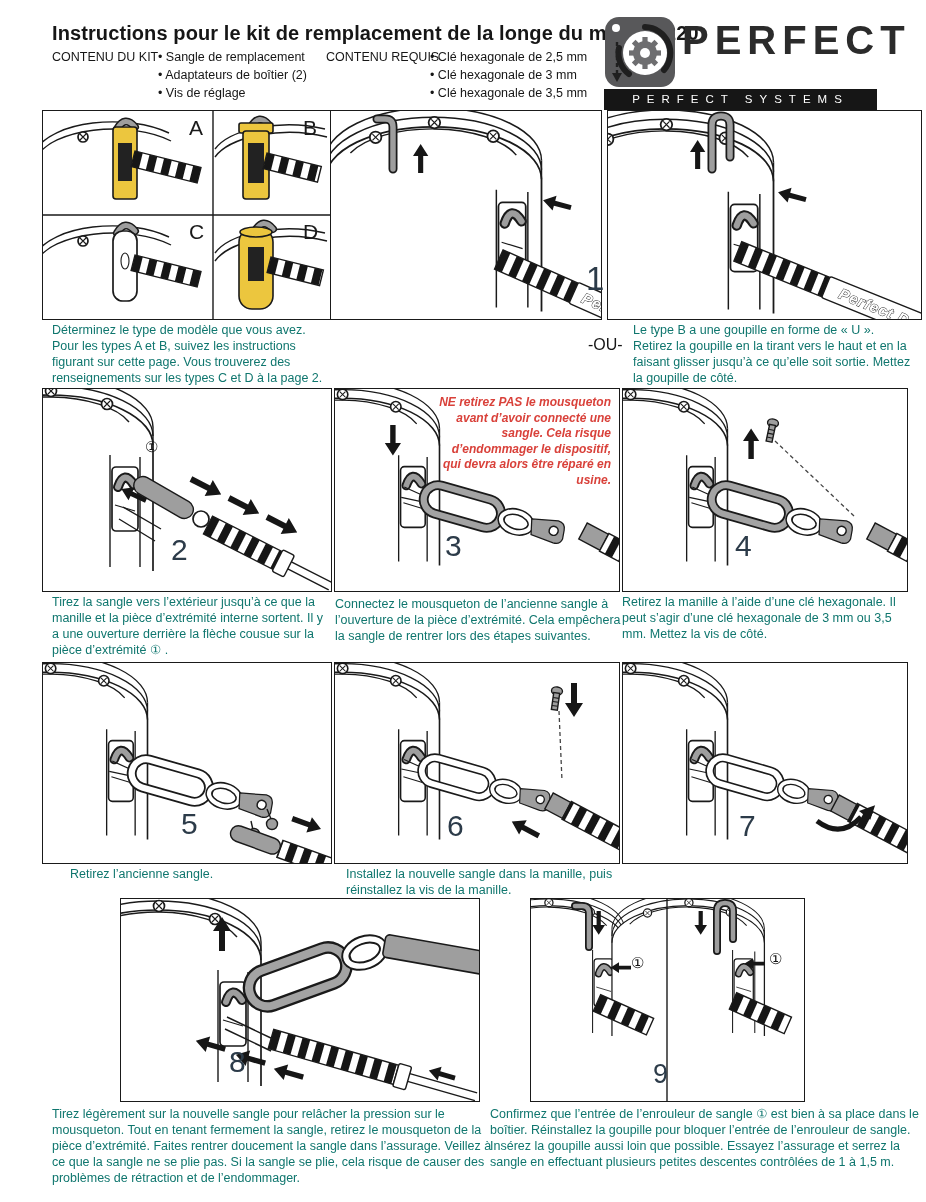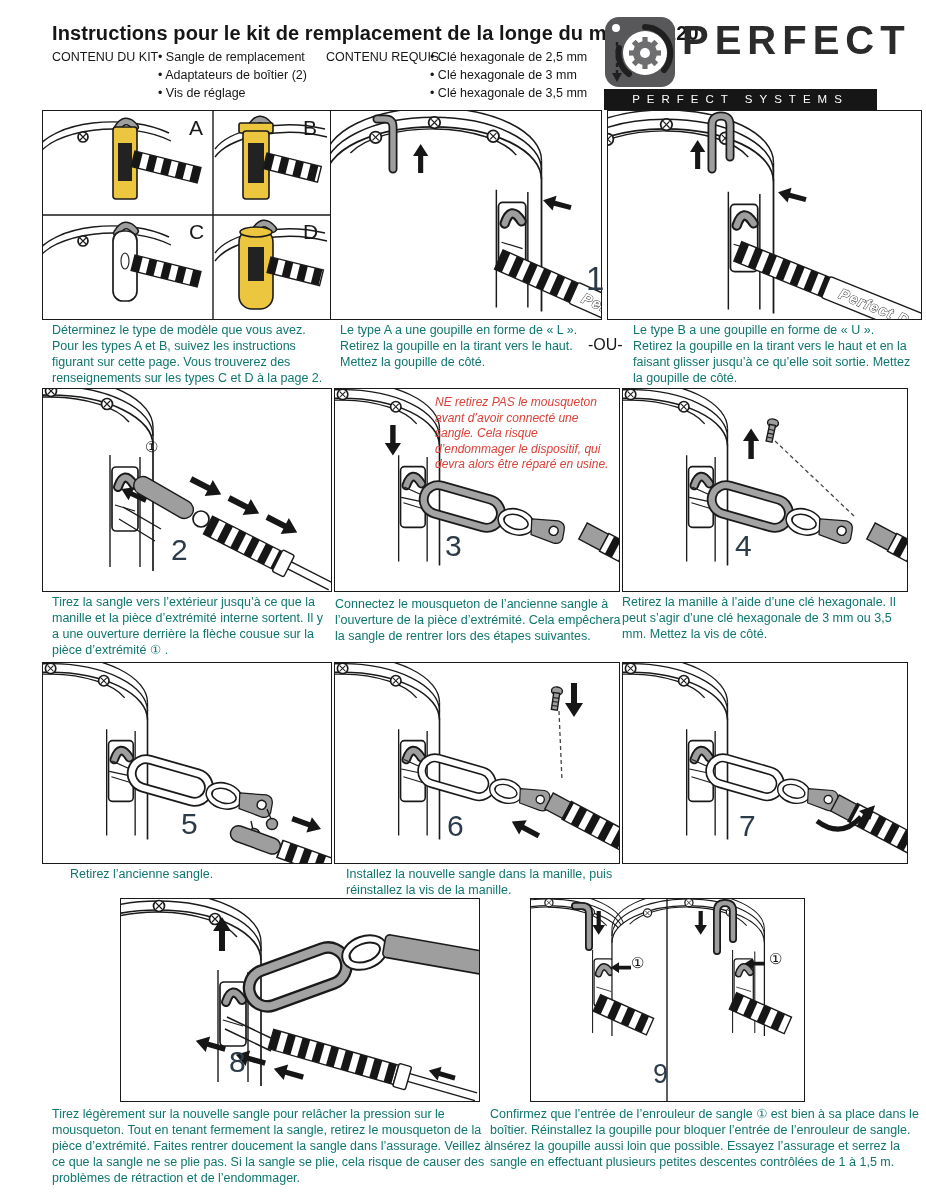--- a/index.html
+++ b/index.html
@@ -14,21 +14,21 @@
   .logo-line2{font-size:33px;font-weight:700;letter-spacing:4px;color:#8d8d8d;line-height:1;white-space:nowrap}
   .logo-bar{background:#161616;color:#fff;font-size:11.5px;letter-spacing:7px;text-align:center;line-height:21px;white-space:nowrap}
   .panel{position:absolute;border:1px solid #1a1a1a;background:#fff;overflow:hidden}
   .panel svg{display:block;width:100%;height:100%}
   .caption{position:absolute;font-size:12.5px;line-height:1.28;color:#0f766e;white-space:pre-line}
   .stepnum{position:absolute;font-size:30px;font-weight:400;color:#2c3b49;line-height:1}
   .num1{position:absolute;font-size:33px;color:#2c3b49;line-height:1}
   .ou{position:absolute;font-size:16px;color:#161616}
   .typeletter{position:absolute;font-size:21px;color:#1a1a1a;line-height:1}
   .circ1{position:absolute;font-size:15px;color:#161616;line-height:1}
-  .warn{position:absolute;color:#d9413a;font-style:italic;font-weight:400;font-size:12px;line-height:1.3;text-align:left}
+  .warn{position:absolute;color:#d9413a;font-style:italic;font-weight:700;font-size:12px;line-height:1.3;text-align:right}
   
   .fw{fill:#fff;stroke:#1a1a1a;stroke-width:1.7}
   .ln{fill:none;stroke:#1a1a1a;stroke-width:1.4}
   .ln2{fill:none;stroke:#1a1a1a;stroke-width:1.1}
   .tubo{fill:none;stroke:#1a1a1a;stroke-linecap:round}
   .tubi{fill:none;stroke:#9e9e9e;stroke-linecap:round}
   .arrow{fill:#161616}
   .dash{stroke:#444;stroke-width:1.3;stroke-dasharray:4 3;fill:none}
   .gray{fill:#9e9e9e;stroke:#1a1a1a;stroke-width:1.4}
   .gold{fill:#ecc63e;stroke:#1a1a1a;stroke-width:1.6}
@@ -241,21 +241,20 @@
       <g transform="translate(130,140) rotate(22)">
         <rect class="strap" x="0" y="-10" width="95" height="21"></rect>
         <rect class="swhite" x="95" y="-11" width="200" height="23" rx="2"></rect>
         <text class="straptxt" x="110" y="6">Perfect De</text>
       </g>
     </svg>
   </div>
   <span class="num1" style="left:586px;top:262px">1</span>
 
   <div class="caption" style="left:52px;top:322px;width:272px">Déterminez le type de modèle que vous avez. Pour les types A et B, suivez les instructions figurant sur cette page. Vous trouverez des renseignements sur les types C et D à la page 2.</div>
-  <div class="caption" style="left:340px;top:322px;width:256px">Le type A a une goupille en forme de « L ». Retirez la goupille en la tirant vers le haut. Mettez la goupille de côté.</div>
   <div class="ou" style="left:588px;top:336px">-OU-</div>
   <div class="caption" style="left:633px;top:322px;width:282px">Le type B a une goupille en forme de « U ». Retirez la goupille en la tirant vers le haut et en la faisant glisser jusqu’à ce qu’elle soit sortie. Mettez la goupille de côté.</div>
 
   <div class="panel" style="left:42px;top:388px;width:288px;height:202px">
     <svg viewBox="0 0 288 202">
       <g class="dev-slot" transform="translate(-100,-30)">
           <path class="fw" d="M4,212 V86 A103,50 0 0 1 210,86 V212"></path>
           <path class="ln" d="M4,77 A103,50 0 0 1 210,77"></path>
           <path class="ln" d="M4,68 A103,50 0 0 1 210,68"></path>
           <path class="ln" d="M4,86 V68 M210,86 V68"></path>

